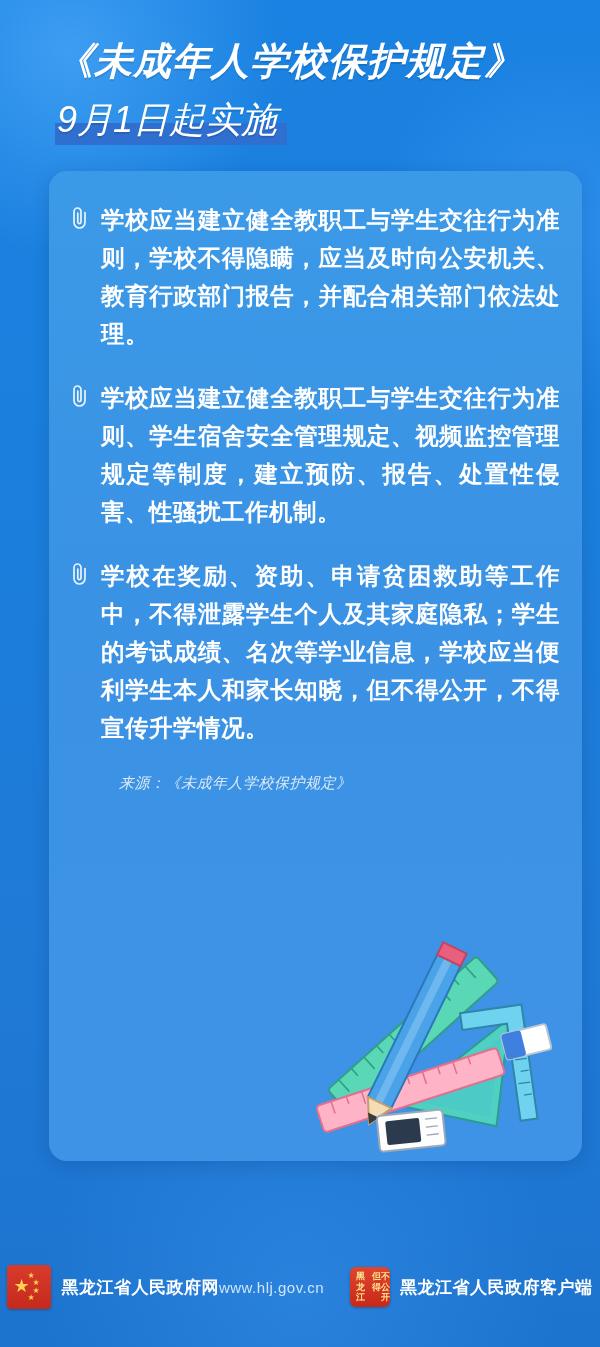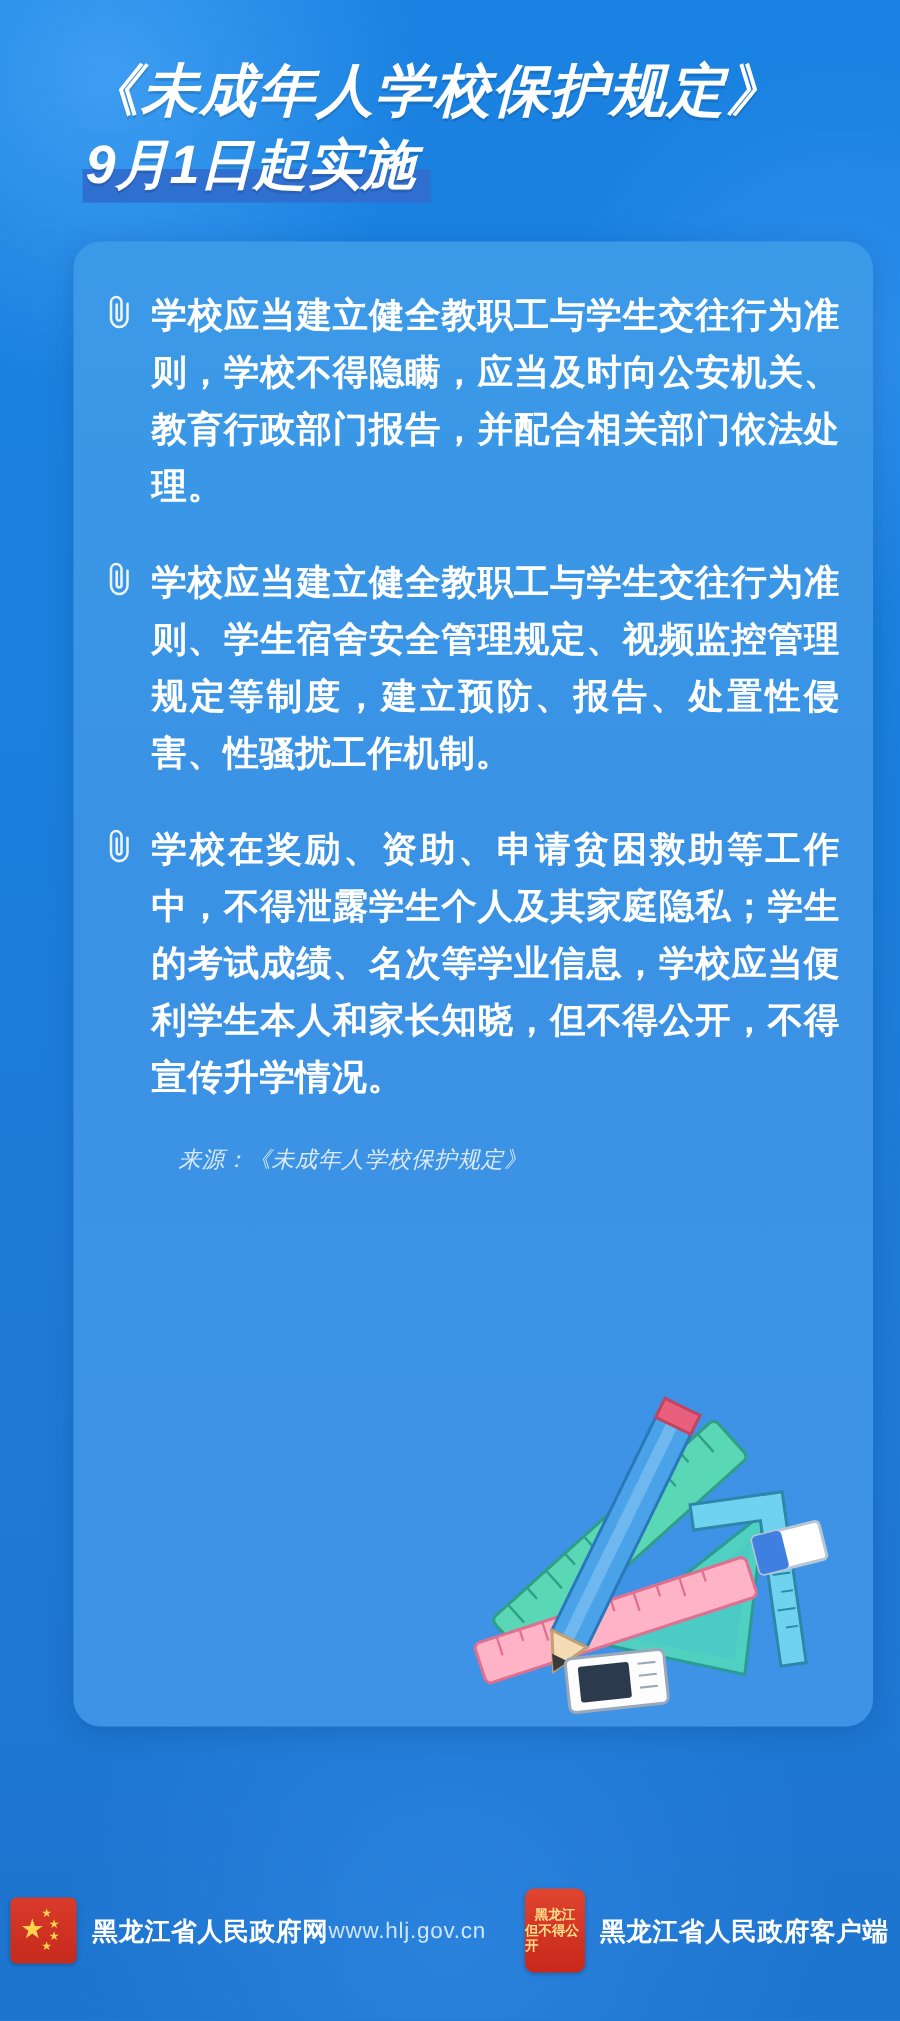--- a/index.html
+++ b/index.html
@@ -54,23 +54,23 @@
     font-weight: bold;
     color: #ffffff;
     letter-spacing: 1px;
     line-height: 1.25;
     font-style: italic;
     text-shadow: 0 2px 0 rgba(0,0,0,0.12);
     white-space: nowrap;
   }
   .title-line2 {
     display: inline-block;
-    margin-top: 0;
+    margin-top: 10px;
     font-size: 36px;
-    font-weight: bold;
+    font-weight: normal;
     font-style: italic;
     color: #ffffff;
     line-height: 1.2;
     padding: 2px 10px 4px 2px;
     background: linear-gradient(180deg, rgba(255,255,255,0.0) 55%, #2e6fd0 55%, #2e6fd0 100%);
     text-shadow: 0 2px 0 rgba(0,0,0,0.12);
     white-space: nowrap;
   }
 
   
@@ -156,32 +156,32 @@
     line-height: 1;
   }
   .emblem .s-main { left: 6px; top: 12px; font-size: 18px; }
   .emblem .s1 { left: 20px; top: 7px; font-size: 8px; }
   .emblem .s2 { left: 25px; top: 14px; font-size: 8px; }
   .emblem .s3 { left: 25px; top: 22px; font-size: 8px; }
   .emblem .s4 { left: 20px; top: 29px; font-size: 8px; }
 
   .badge-app {
     width: 40px;
-    height: 56px;
+    height: 40px;
     border-radius: 6px;
     background: linear-gradient(180deg,#e0452f 0%, #c7281a 100%);
     color: #ffe08a;
     font-size: 9px;
     font-weight: bold;
     line-height: 1.15;
     display: flex;
-    flex-direction: column;
+    flex-direction: row;
     align-items: center;
     justify-content: center;
-    text-align: left;
+    text-align: right;
     box-shadow: 0 1px 3px rgba(0,0,0,0.25);
   }
   .foot-text-main {
     color: #ffffff;
     font-size: 17px;
     font-weight: bold;
     letter-spacing: 0.5px;
   }
   .foot-text-sub {
     color: #cfe6fa;

